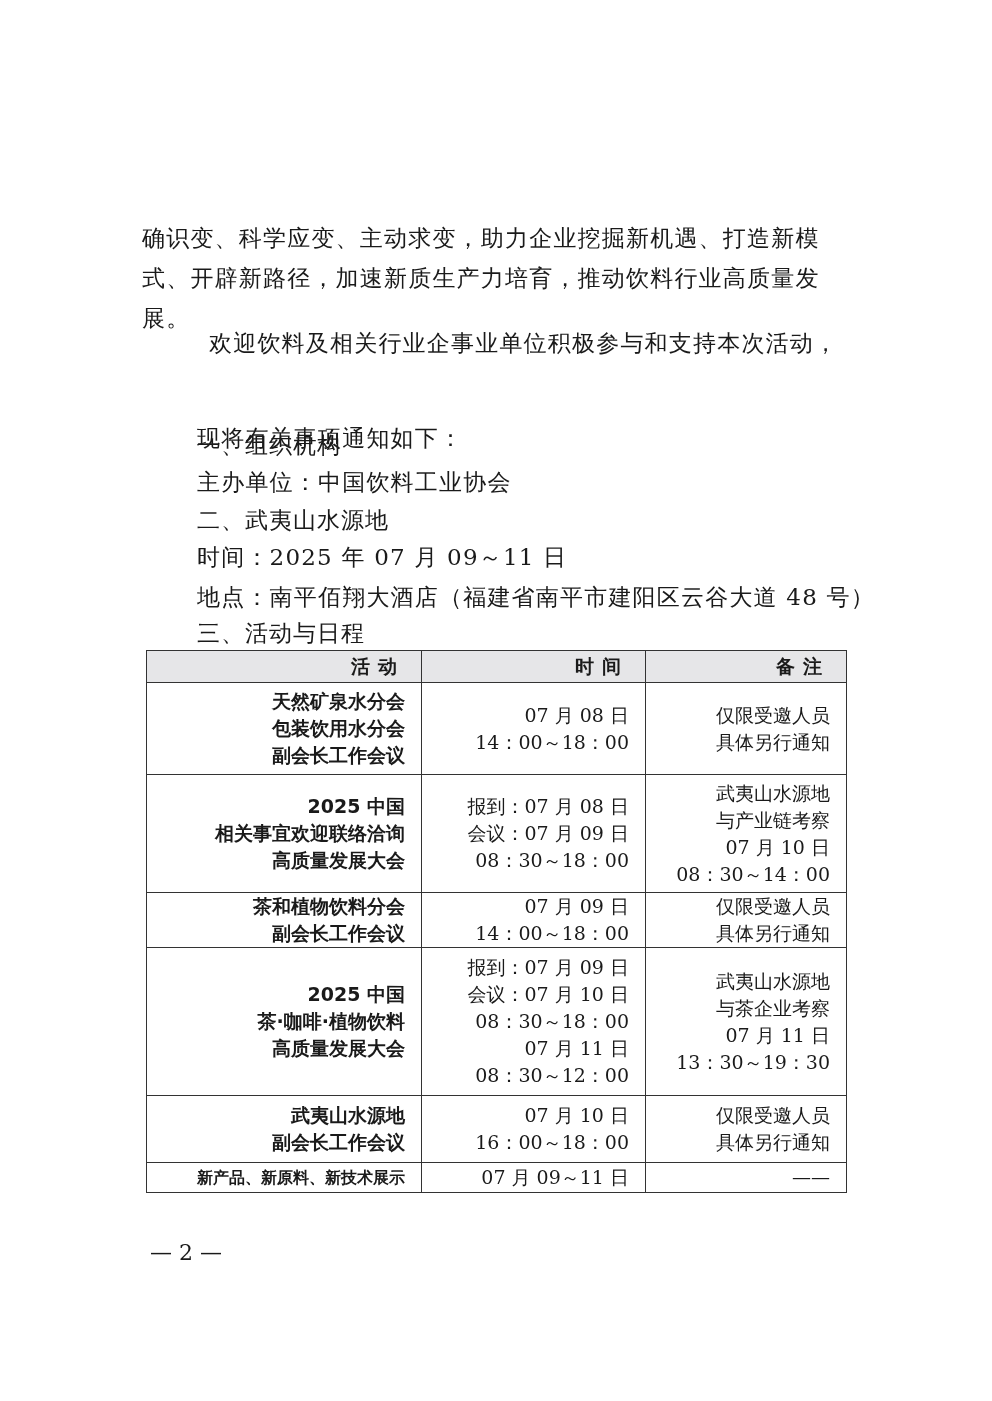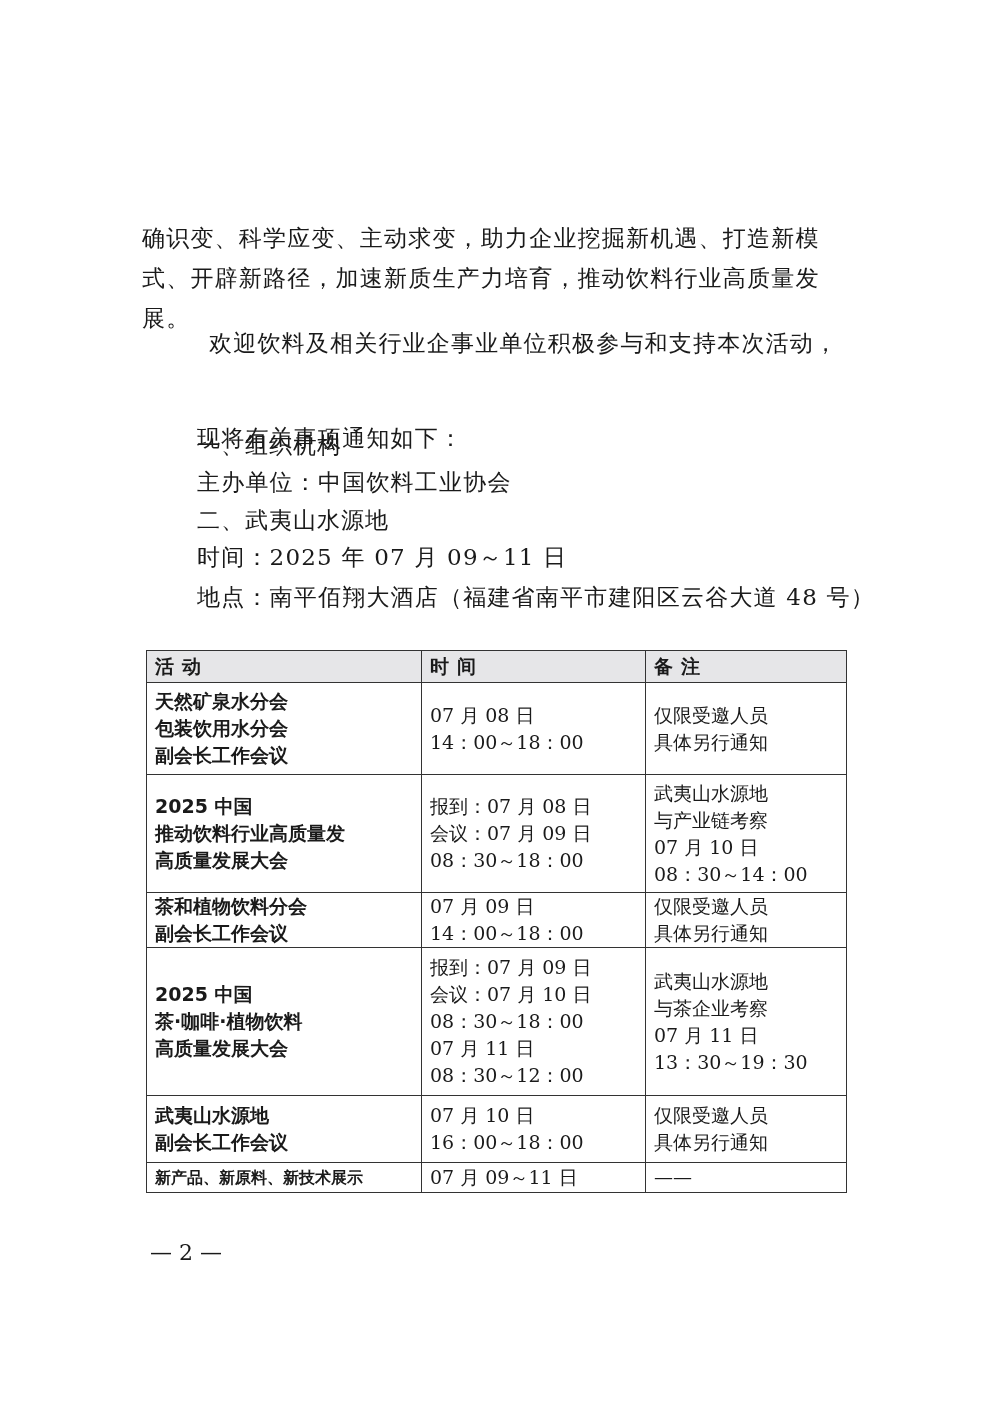--- a/index.html
+++ b/index.html
@@ -17,22 +17,22 @@
     .heading {
       position: absolute; left: 197px; font-size: 23px; line-height: 36px;
       font-family: "DejaVu Sans", "Liberation Sans", sans-serif; white-space: nowrap;
       letter-spacing: 1px;
     }
     table.schedule {
       position: absolute; left: 146px; top: 650px; width: 700px;
       border-collapse: collapse; font-size: 19px; table-layout: fixed;
     }
     table.schedule th, table.schedule td {
-      border: 1.5px solid #333; text-align: left; vertical-align: middle;
-      padding: 0 8px; line-height: 27px;
+      border: 1.5px solid #333; text-align: right; vertical-align: middle;
+      padding: 0 16px; line-height: 27px;
     }
     table.schedule th {
       background: #e6e6e8; height: 31px; font-weight: bold; letter-spacing: 8px;
       font-family: "DejaVu Sans", "Liberation Sans", sans-serif; font-size: 19px;
     }
     td.activity { font-weight: bold; font-family: "DejaVu Sans", "Liberation Sans", sans-serif; }
     td.small { font-size: 16px; font-weight: bold; font-family: "DejaVu Sans", "Liberation Sans", sans-serif; white-space: nowrap; letter-spacing: 0; }
     .cell-line { display: block; }
     .page-number {
       position: absolute; left: 150px; top: 1240px; font-size: 22px;
@@ -51,20 +51,21 @@
   <div class="para-line indent" style="top:323px;margin-left:12px;">欢迎饮料及相关行业企事业单位积极参与和支持本次活动，</div>
   <div class="para-line indent" style="top:418px;">现将有关事项通知如下：</div>
 
   <div class="heading" style="top:427px;">一、组织机构</div>
   <div class="para-line indent" style="top:462px;">主办单位：中国饮料工业协会</div>
 
   <div class="heading" style="top:502px;">二、武夷山水源地</div>
   <div class="para-line indent" style="top:537px;">时间：2025 年 07 月 09～11 日</div>
   <div class="para-line indent" style="top:577px;">地点：南平佰翔大酒店（福建省南平市建阳区云谷大道 48 号）</div>
 
+  <div class="heading" style="top:615px;">三、活动与日程</div>
 
   <table class="schedule">
     <colgroup>
       <col style="width:275px;">
       <col style="width:224px;">
       <col style="width:201px;">
     </colgroup>
     <thead>
       <tr>
         <th>活动</th>
@@ -84,21 +85,21 @@
           <span class="cell-line">14：00～18：00</span>
         </td>
         <td>
           <span class="cell-line">仅限受邀人员</span>
           <span class="cell-line">具体另行通知</span>
         </td>
       </tr>
       <tr style="height:118px;">
         <td class="activity">
           <span class="cell-line">2025 中国</span>
-          <span class="cell-line">推动饮料行业高质量发</span>
+          <span class="cell-line">相关事宜欢迎联络洽询</span>
           <span class="cell-line">高质量发展大会</span>
         </td>
         <td>
           <span class="cell-line">报到：07 月 08 日</span>
           <span class="cell-line">会议：07 月 09 日</span>
           <span class="cell-line">08：30～18：00</span>
         </td>
         <td>
           <span class="cell-line">武夷山水源地</span>
           <span class="cell-line">与产业链考察</span>

